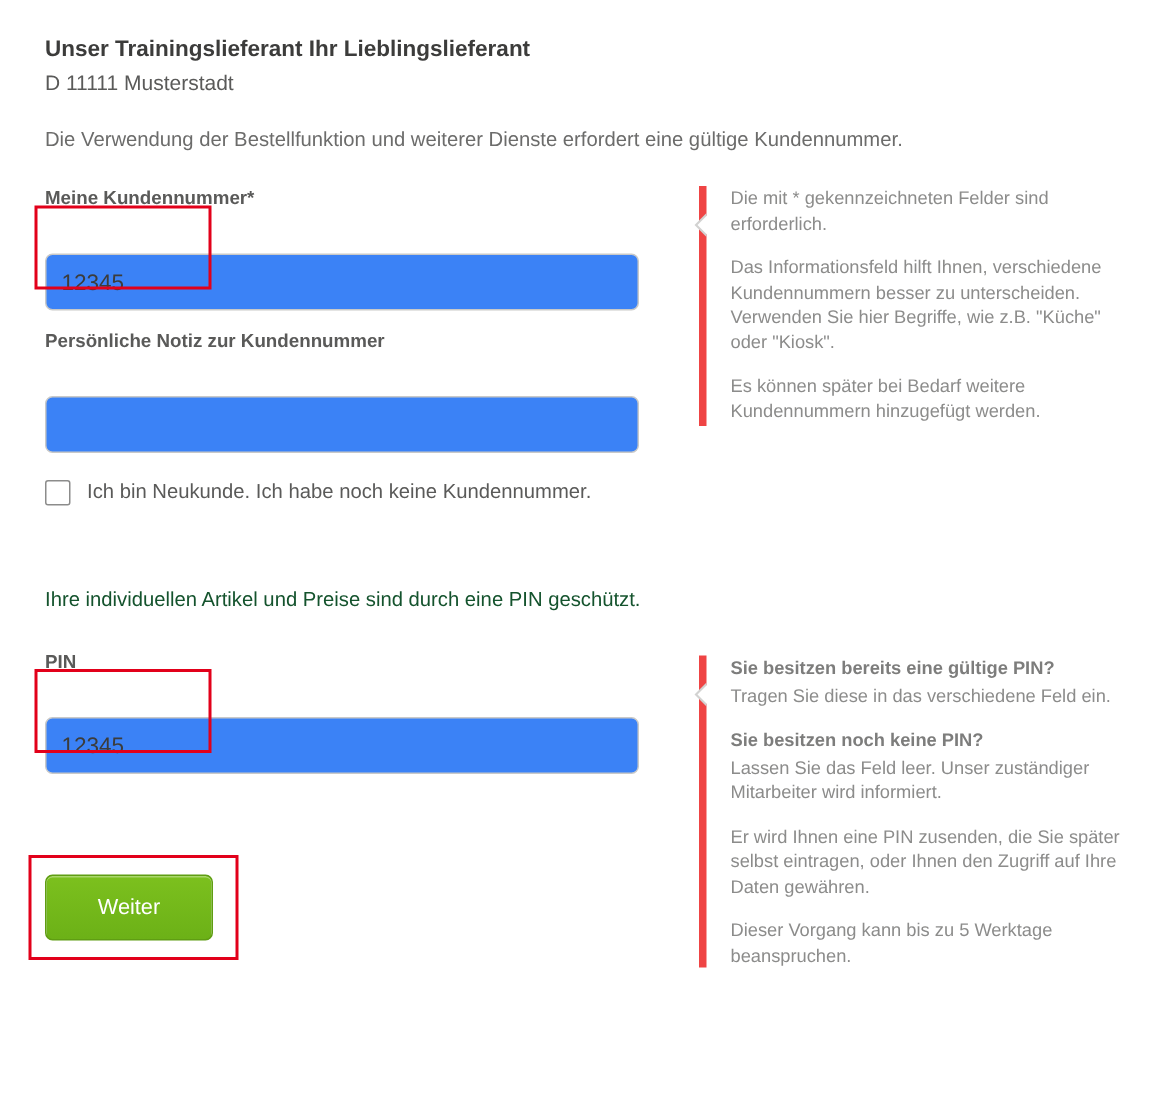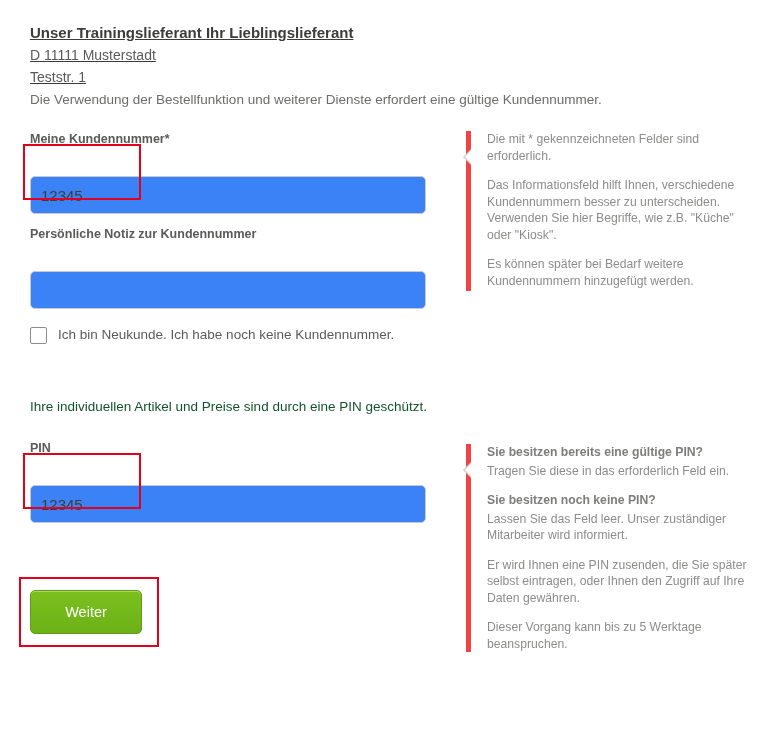--- a/index.html
+++ b/index.html
@@ -11,22 +11,21 @@
     color: #3c3c3b;
     overflow: hidden;
   }
   .page {
     position: relative;
     width: 780px;
     height: 739px;
     padding: 22px 30px 0 30px;
   }
   .supplier {
-    margin-bottom: 3px;
-    text-decoration: underline;
+    margin-bottom: 18px;
   }
   .supplier-name {
     font-size: 15px;
     font-weight: bold;
     color: #3c3c3b;
     line-height: 22px;
   }
   .supplier-line {
     font-size: 14px;
     color: #5a5a59;
@@ -193,21 +192,20 @@
   .pin-info-block { margin-top: 4px; }
 </style>
 </head>
 <body>
 
 <div class="page">
 
   <div class="supplier">
     <div class="supplier-name">Unser Trainingslieferant Ihr Lieblingslieferant</div>
     <div class="supplier-line">D 11111 Musterstadt</div>
-    <div class="supplier-line">Teststr. 1</div>
   </div>
 
 
   <p class="intro">Die Verwendung der Bestellfunktion und weiterer Dienste erfordert eine gültige Kundennummer.</p>
 
   <div class="cols">
     <div class="col-left">
 
       <div class="field-label">Meine Kundennummer*</div>
       <div class="input-wrap">
@@ -255,21 +253,21 @@
         <div class="hl hl-weiter"></div>
       </div>
     </div>
 
     <div class="col-right">
       <div class="info-panel pin-info-block">
         <span class="arrow"></span>
         <span class="arrow-inner"></span>
 
         <p class="info-p b">Sie besitzen bereits eine gültige PIN?</p>
-        <p class="info-p">Tragen Sie diese in das erforderlich Feld ein.</p>
+        <p class="info-p">Tragen Sie diese in das verschiedene Feld ein.</p>
 
         <p class="info-p b">Sie besitzen noch keine PIN?</p>
         <p class="info-p">Lassen Sie das Feld leer. Unser zuständiger Mitarbeiter wird informiert.</p>
 
         <p class="info-p">Er wird Ihnen eine PIN zusenden, die Sie später selbst eintragen, oder Ihnen den Zugriff auf Ihre Daten gewähren.</p>
         <p class="info-p">Dieser Vorgang kann bis zu 5 Werktage beanspruchen.</p>
       </div>
     </div>
   </div>
 

